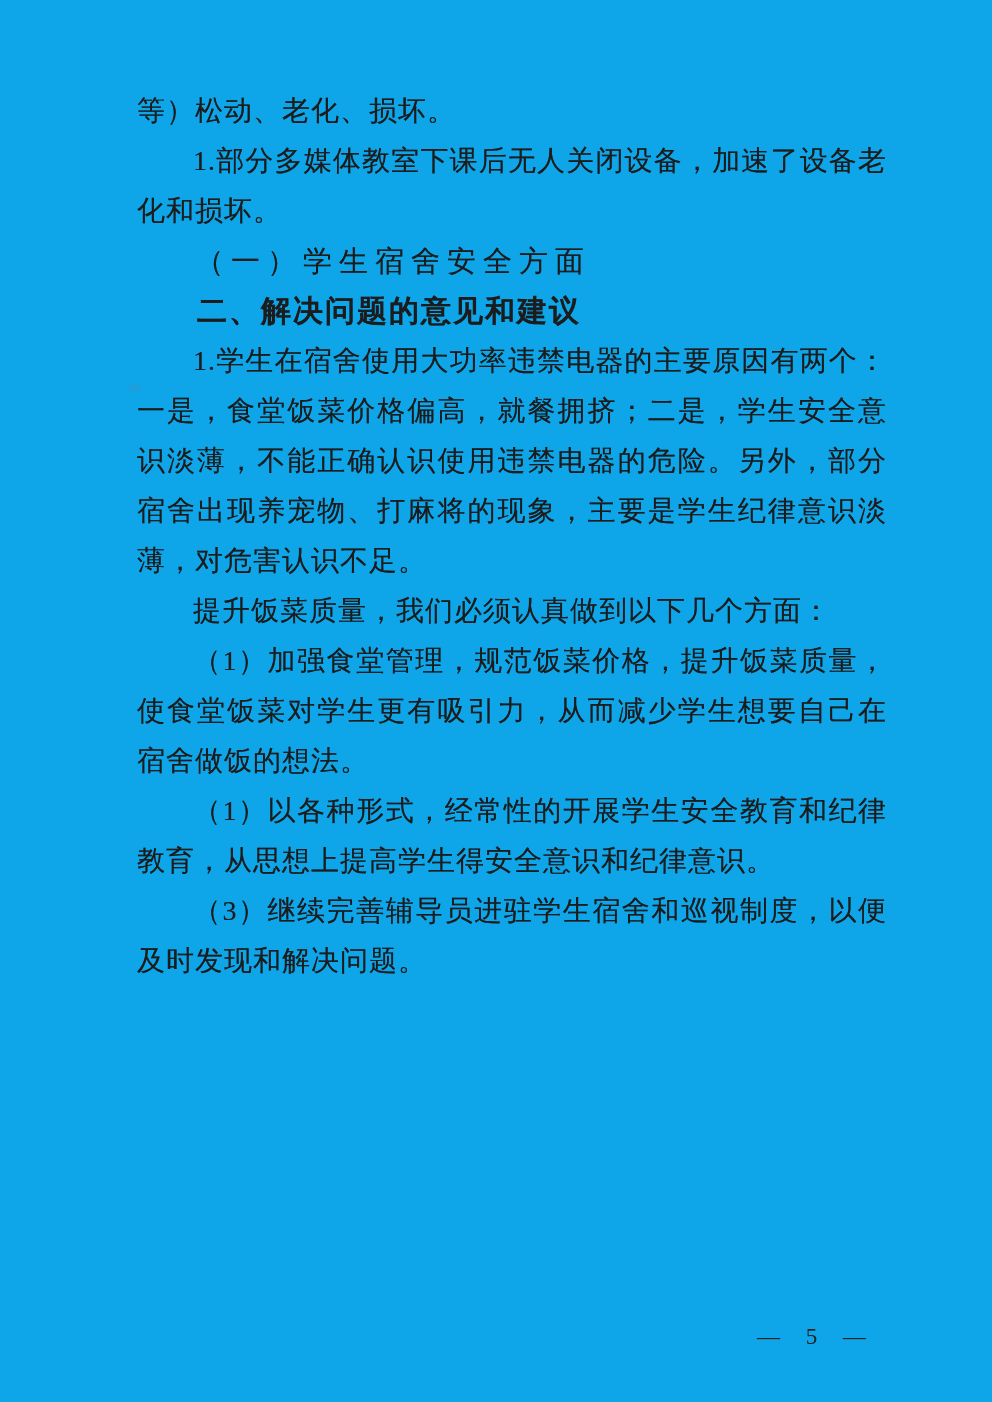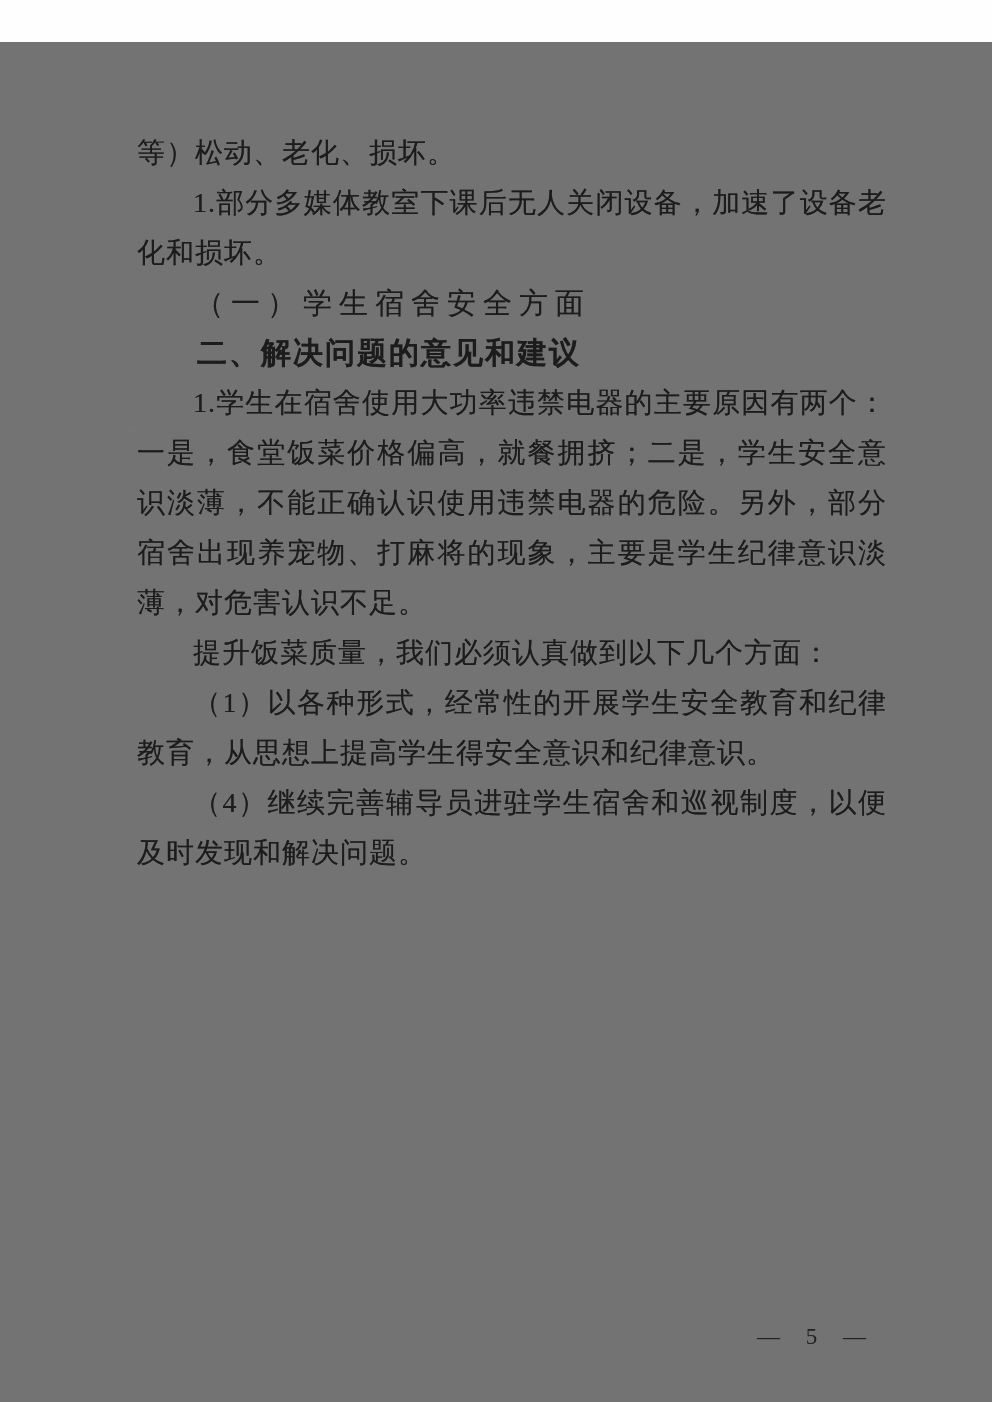--- a/index.html
+++ b/index.html
@@ -11,22 +11,21 @@
     height: 1402px;
     background: #fefefe;
     position: relative;
     overflow: hidden;
     font-family: "Liberation Serif", serif;
     color: #1c1c1c;
   }
   .page {
     position: absolute;
     inset: 0;
-    background: #737373;
-    margin-top: 42px;
+    background: #0ea5e9;
   }
   .doc-body {
     position: absolute;
     left: 137px;
     top: 86px;
     width: 750px;
     font-size: 28px;
     line-height: 50px;
     text-align: justify;
     letter-spacing: 1px;
@@ -86,18 +85,19 @@
   <div class="scan-speck-1"></div>
   <div class="scan-speck-2"></div>
 
   <div class="doc-body">
       <p class="para para-continuation">等）松动、老化、损坏。</p>
       <p class="para para-body">1.部分多媒体教室下课后无人关闭设备，加速了设备老化和损坏。</p>
       <p class="para para-heading2">（一）学生宿舍安全方面</p>
       <p class="para para-heading1">二、解决问题的意见和建议</p>
       <p class="para para-body">1.学生在宿舍使用大功率违禁电器的主要原因有两个：一是，食堂饭菜价格偏高，就餐拥挤；二是，学生安全意识淡薄，不能正确认识使用违禁电器的危险。另外，部分宿舍出现养宠物、打麻将的现象，主要是学生纪律意识淡薄，对危害认识不足。</p>
       <p class="para para-body">提升饭菜质量，我们必须认真做到以下几个方面：</p>
+      <p class="para para-body">（1）加强食堂管理，规范饭菜价格，提升饭菜质量，使食堂饭菜对学生更有吸引力，从而减少学生想要自己在宿舍做饭的想法。</p>
       <p class="para para-body">（1）以各种形式，经常性的开展学生安全教育和纪律教育，从思想上提高学生得安全意识和纪律意识。</p>
-      <p class="para para-body">（4）继续完善辅导员进驻学生宿舍和巡视制度，以便及时发现和解决问题。</p>
+      <p class="para para-body">（3）继续完善辅导员进驻学生宿舍和巡视制度，以便及时发现和解决问题。</p>
     </div>
 
   <div class="footer">— 5 —</div>
 </div>
 
 </body></html>

